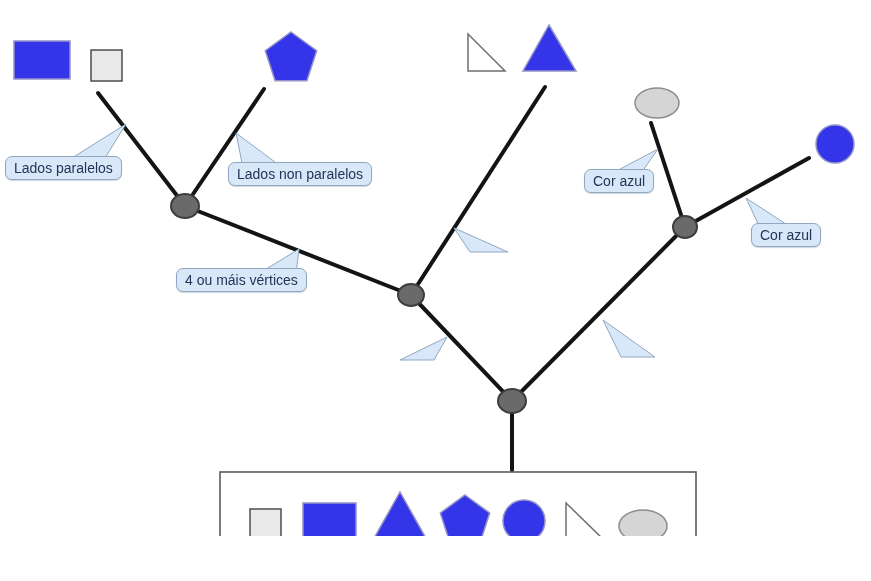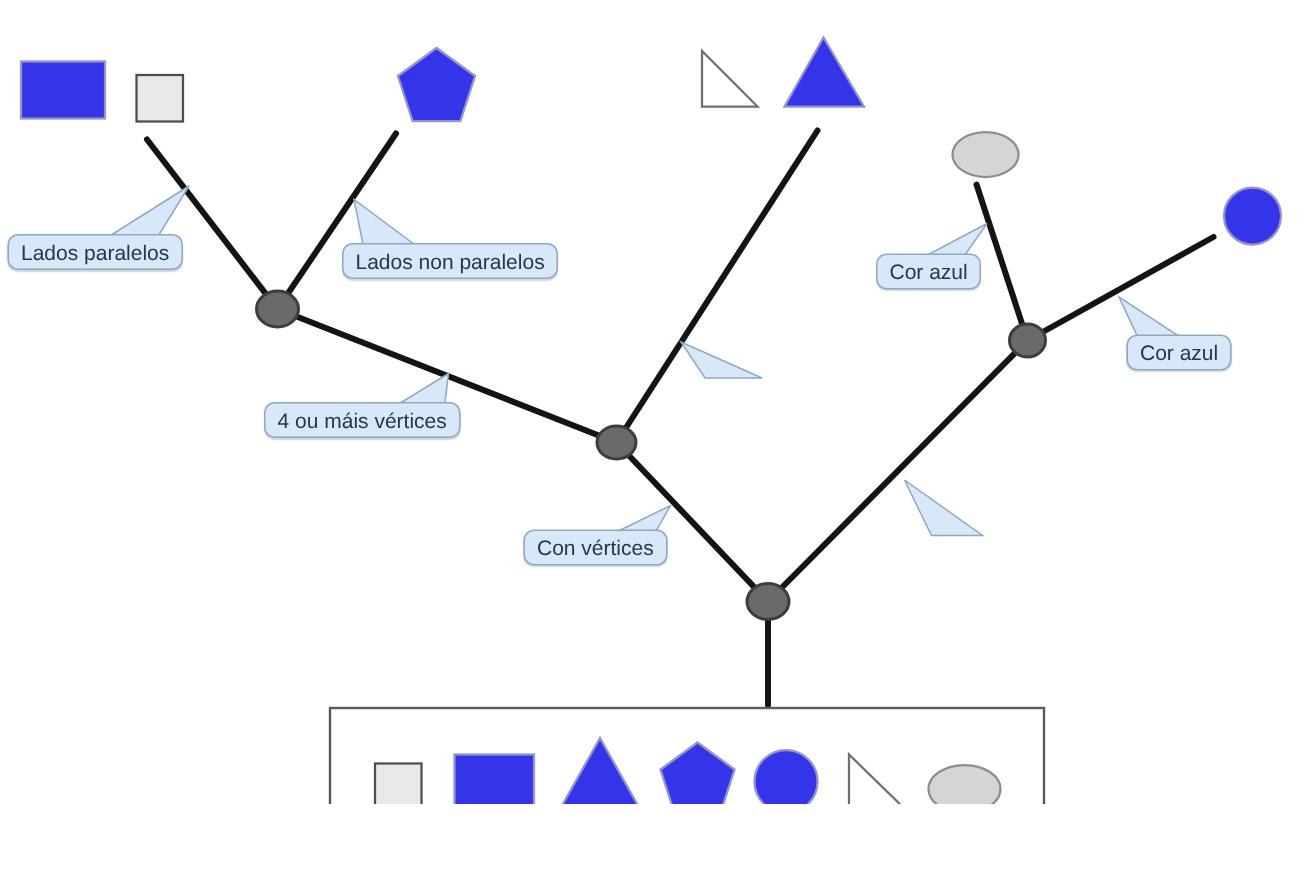--- a/index.html
+++ b/index.html
@@ -115,16 +115,15 @@
     <polygon class="blue-shape" points="400,492 427,540 373,540"></polygon>
     <polygon class="blue-shape" points="465,495 489.7,513 480.3,542 449.7,542 440.3,513"></polygon>
     <circle class="blue-shape" cx="524" cy="521" r="21"></circle>
     <polygon class="white-shape" points="566,503 566,540 604,540"></polygon>
     <ellipse class="gray-ellipse-shape" cx="643" cy="526" rx="24" ry="16"></ellipse>
   </svg>
 
   <div class="callout" style="left:5px;   top:156px;">Lados paralelos</div>
   <div class="callout" style="left:228px; top:162px;">Lados non paralelos</div>
   <div class="callout" style="left:176px; top:268px;">4 ou máis vértices</div>
-  <div class="callout" style="left:349px; top:353px;">Con vértices</div>
   <div class="callout" style="left:584px; top:169px;">Cor azul</div>
   <div class="callout" style="left:751px; top:223px;">Cor azul</div>
 </div>
 
 </body></html>

